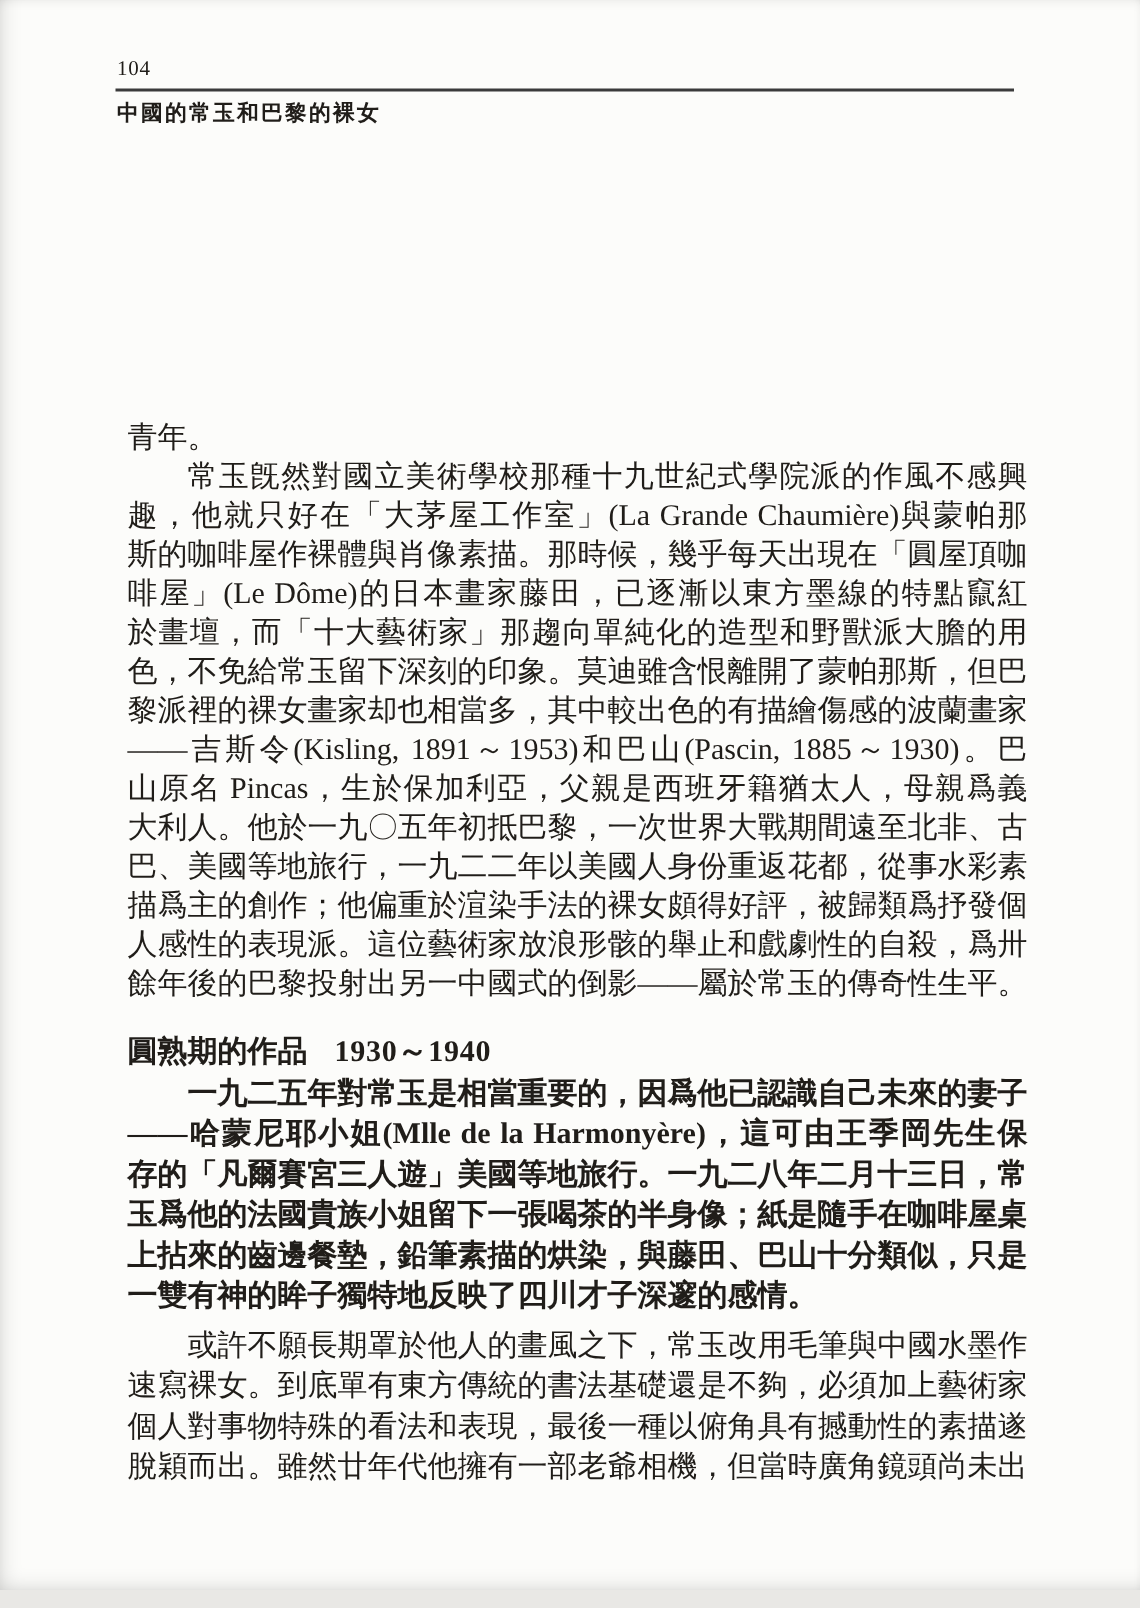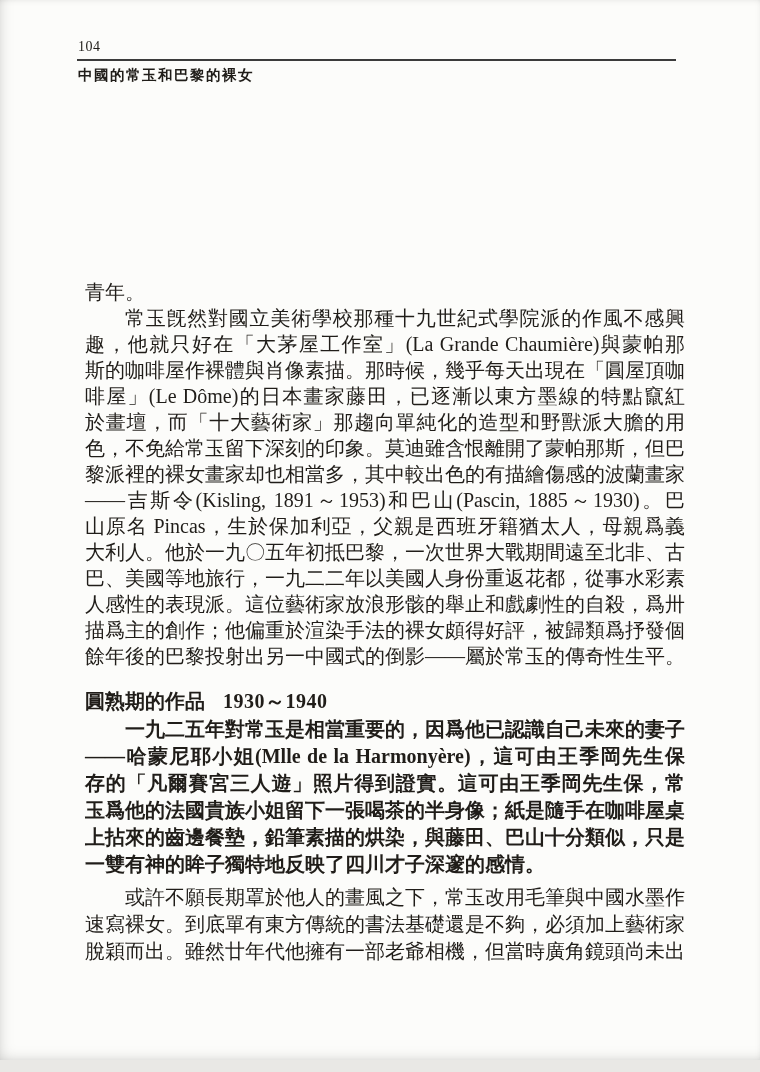--- a/index.html
+++ b/index.html
@@ -67,38 +67,39 @@
       <div class="ln fill">趣，他就只好在「大茅屋工作室」(La Grande Chaumière)與蒙帕那</div>
       <div class="ln fill">斯的咖啡屋作裸體與肖像素描。那時候，幾乎每天出現在「圓屋頂咖</div>
       <div class="ln fill">啡屋」(Le Dôme)的日本畫家藤田，已逐漸以東方墨線的特點竄紅</div>
       <div class="ln fill">於畫壇，而「十大藝術家」那趨向單純化的造型和野獸派大膽的用</div>
       <div class="ln fill">色，不免給常玉留下深刻的印象。莫迪雖含恨離開了蒙帕那斯，但巴</div>
       <div class="ln fill">黎派裡的裸女畫家却也相當多，其中較出色的有描繪傷感的波蘭畫家</div>
       <div class="ln fill">——吉斯令(Kisling, 1891～1953)和巴山(Pascin, 1885～1930)。巴</div>
       <div class="ln fill">山原名 Pincas，生於保加利亞，父親是西班牙籍猶太人，母親爲義</div>
       <div class="ln fill">大利人。他於一九〇五年初抵巴黎，一次世界大戰期間遠至北非、古</div>
       <div class="ln fill">巴、美國等地旅行，一九二二年以美國人身份重返花都，從事水彩素</div>
+      <div class="ln fill">描爲主的創作；他偏重於渲染手法的裸女頗得好評，被歸類爲抒發個</div>
       <div class="ln fill">人感性的表現派。這位藝術家放浪形骸的舉止和戲劇性的自殺，爲卅</div>
-      <div class="ln fill">描爲主的創作；他偏重於渲染手法的裸女頗得好評，被歸類爲抒發個</div>
       <div class="ln last">餘年後的巴黎投射出另一中國式的倒影——屬於常玉的傳奇性生平。</div>
     </div>
 
     <div class="section-heading">
       <span class="title">圓熟期的作品</span><span class="years">1930～1940</span>
     </div>
 
     <div class="para p3">
       <div class="ln fill indent">一九二五年對常玉是相當重要的，因爲他已認識自己未來的妻子</div>
       <div class="ln fill">——哈蒙尼耶小姐(Mlle de la Harmonyère)，這可由王季岡先生保</div>
-      <div class="ln fill">存的「凡爾賽宮三人遊」照片得到證實。這可由王季岡先生保，常</div>
+      <div class="ln fill">存的「凡爾賽宮三人遊」美國等地旅行。一九二八年二月十三日，常</div>
       <div class="ln fill">玉爲他的法國貴族小姐留下一張喝茶的半身像；紙是隨手在咖啡屋桌</div>
       <div class="ln fill">上拈來的齒邊餐墊，鉛筆素描的烘染，與藤田、巴山十分類似，只是</div>
       <div class="ln last">一雙有神的眸子獨特地反映了四川才子深邃的感情。</div>
     </div>
 
     <div class="para p4">
       <div class="ln fill indent">或許不願長期罩於他人的畫風之下，常玉改用毛筆與中國水墨作</div>
       <div class="ln fill">速寫裸女。到底單有東方傳統的書法基礎還是不夠，必須加上藝術家</div>
+      <div class="ln fill">個人對事物特殊的看法和表現，最後一種以俯角具有撼動性的素描遂</div>
       <div class="ln last">脫穎而出。雖然廿年代他擁有一部老爺相機，但當時廣角鏡頭尚未出</div>
     </div>
 
   </div>
 </div>
 
 </body></html>

